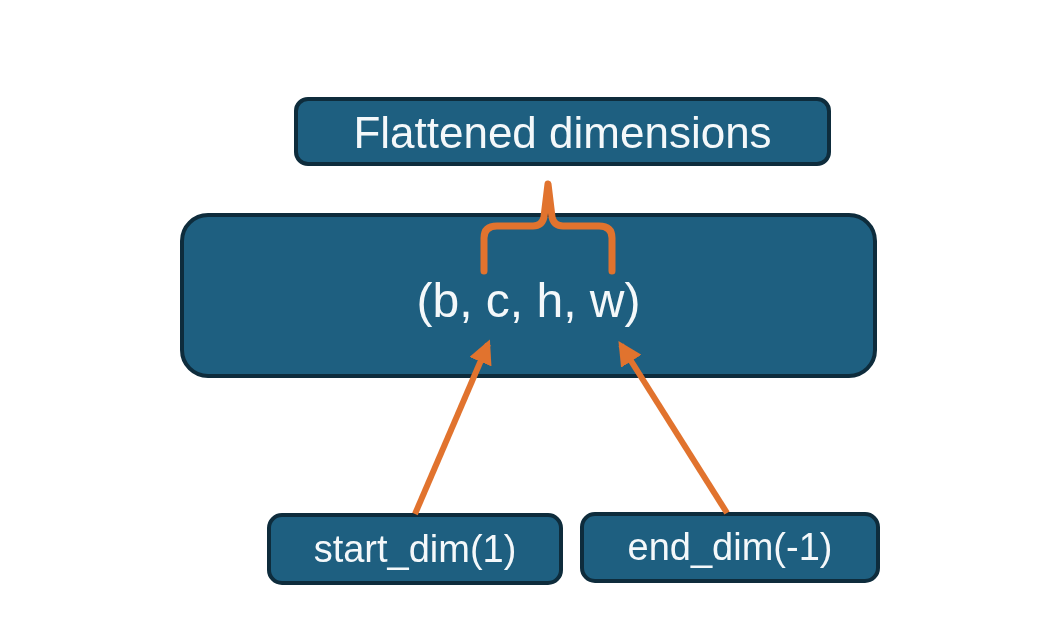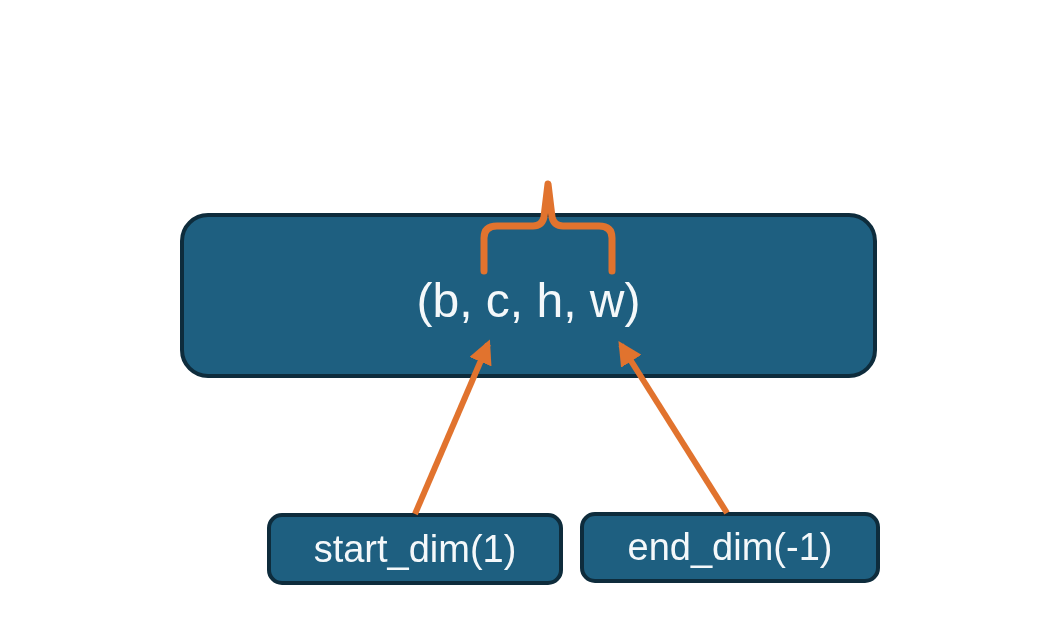--- a/index.html
+++ b/index.html
@@ -72,20 +72,23 @@
   }
   .accent-fill {
     fill: var(--accent-orange);
   }
 </style>
 </head>
 <body>
 
 <div class="canvas">
 
+  <div class="node top-box">
+    <span>Flattened dimensions</span>
+  </div>
 
   <div class="node main-box">
     <span>(b, c, h, w)</span>
   </div>
 
   <div class="node start-box">
     <span>start_dim(1)</span>
   </div>
 
   <div class="node end-box">

